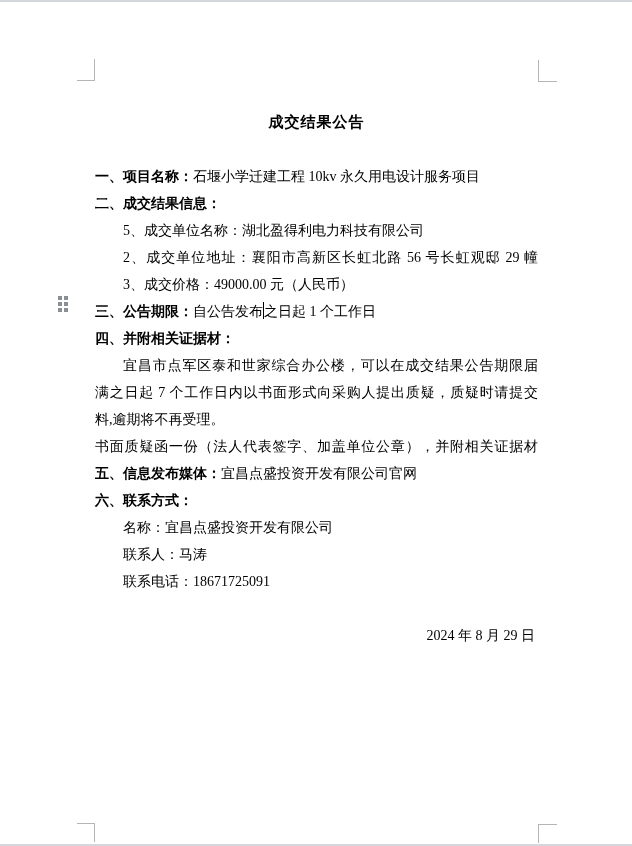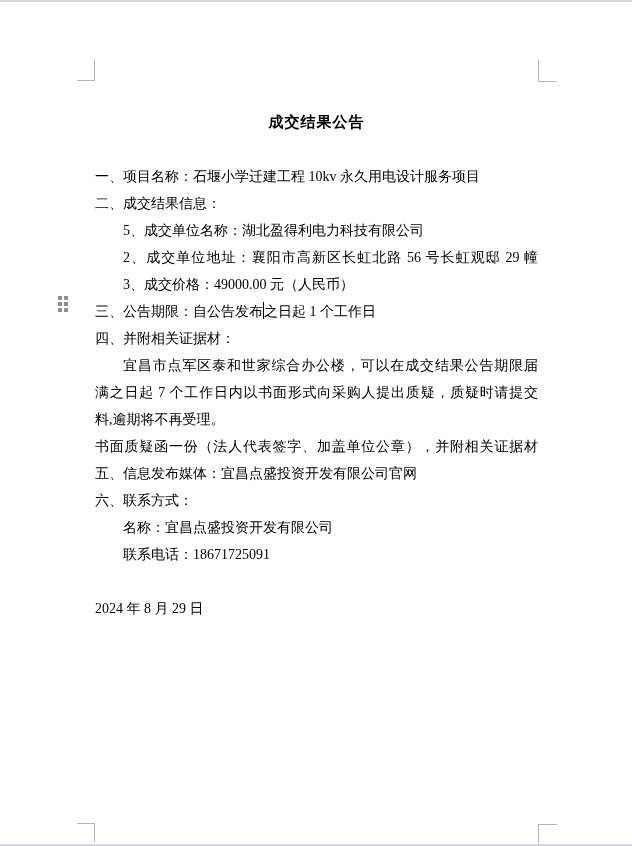--- a/index.html
+++ b/index.html
@@ -49,29 +49,29 @@
   .doc-title {
     text-align: center;
     font-weight: bold;
     font-size: 15px;
     margin-bottom: 27px;
     letter-spacing: 1px;
   }
   .line { min-height: 27px; white-space: nowrap; }
   .line.indent { padding-left: 28px; }
   .line.fill { white-space: normal; text-align: justify; text-align-last: justify; }
-  .b { font-weight: normal; }
+  .b { font-weight: bold; }
   .caret {
     display: inline-block;
     width: 1px; height: 17px;
     background: #000000;
     vertical-align: -3px;
   }
   .doc-date {
-    text-align: left;
+    text-align: right;
     padding-right: 3px;
     margin-top: 27px;
   }
 </style>
 </head>
 <body>
 
 <div class="page">
 
   <div class="crop crop-tl"></div>
@@ -98,18 +98,19 @@
         <div class="line indent"><span>3、成交价格：49000.00 元（人民币）</span></div>
         <div class="line"><span class="b">三、公告期限：</span><span>自公告发布</span><span class="caret"></span><span>之日起 1 个工作日</span></div>
         <div class="line"><span class="b">四、并附相关证据材：</span></div>
         <div class="line indent fill"><span>宜昌市点军区泰和世家综合办公楼，可以在成交结果公告期限届</span></div>
         <div class="line fill"><span>满之日起 7 个工作日内以书面形式向采购人提出质疑，质疑时请提交</span></div>
         <div class="line"><span>料,逾期将不再受理。</span></div>
         <div class="line fill"><span>书面质疑函一份（法人代表签字、加盖单位公章），并附相关证据材</span></div>
         <div class="line"><span class="b">五、信息发布媒体：</span><span>宜昌点盛投资开发有限公司官网</span></div>
         <div class="line"><span class="b">六、联系方式：</span></div>
         <div class="line indent"><span>名称：宜昌点盛投资开发有限公司</span></div>
+        <div class="line indent"><span>联系人：马涛</span></div>
         <div class="line indent"><span>联系电话：18671725091</span></div>
       </div>
     <div class="doc-date">2024 年 8 月 29 日</div>
   </div>
 
 </div>
 
 </body></html>

